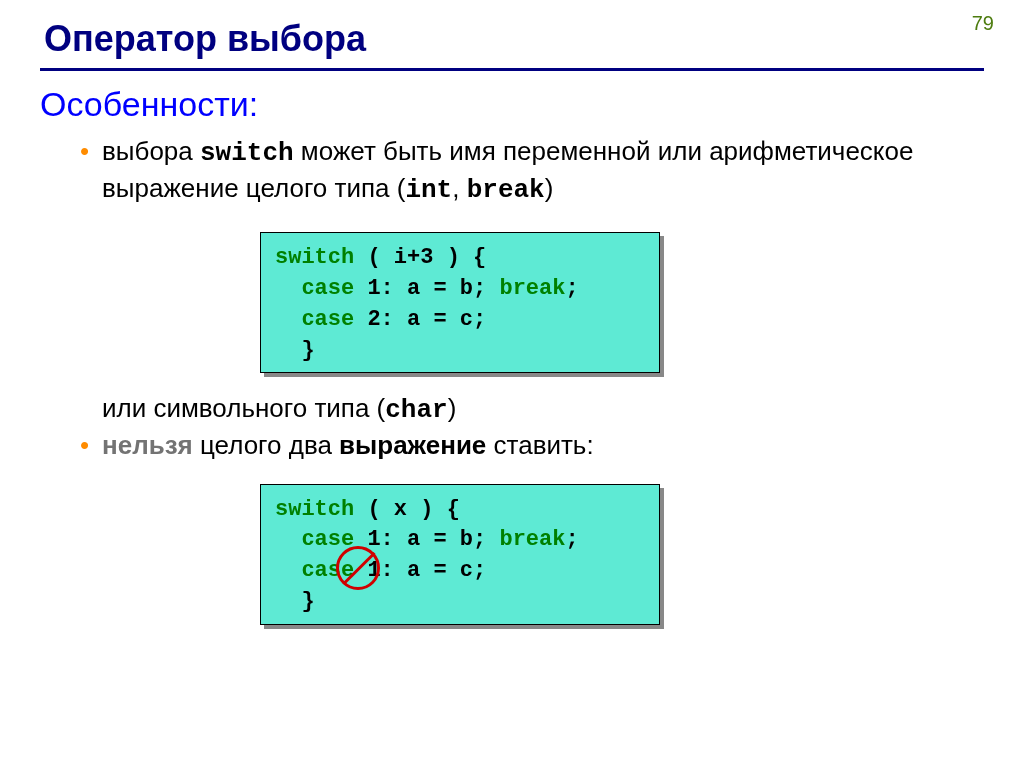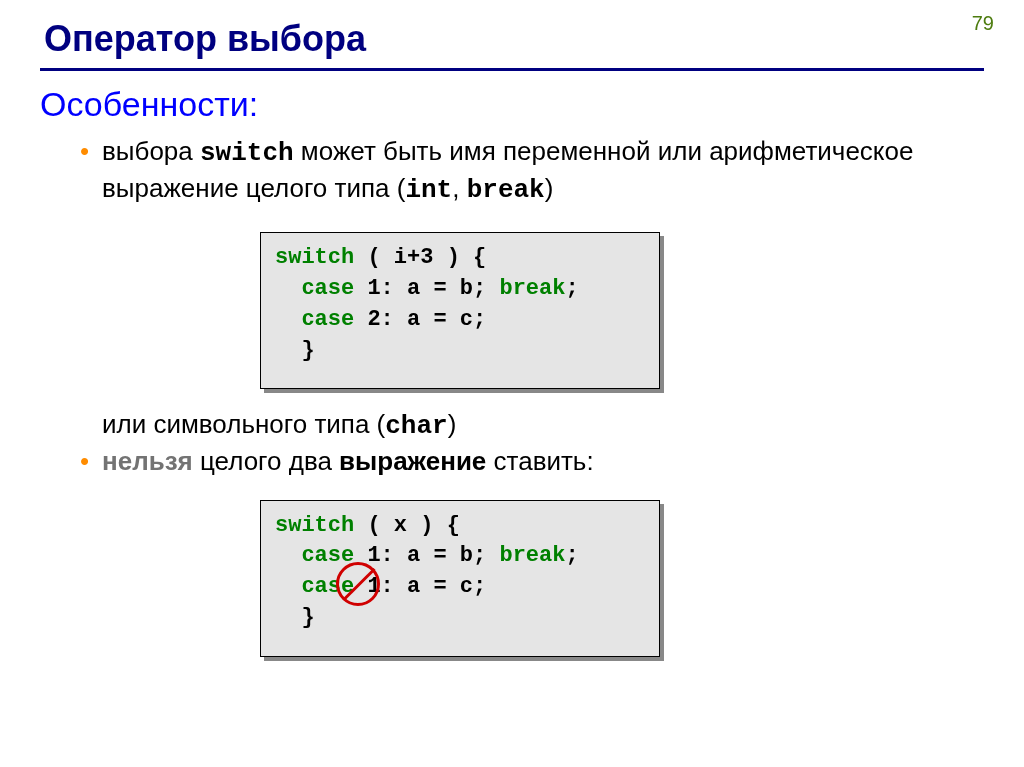--- a/index.html
+++ b/index.html
@@ -63,24 +63,24 @@
     line-height: 1.35;
   }
   .red { color: #737373; font-weight: bold; }
   .codebox-wrap {
     margin: 18px 0 14px 220px;
     position: relative;
     display: inline-block;
   }
   .codebox-wrap.cb2 { margin-left: 220px; margin-top: 14px; }
   .codebox {
-    background: #e5e5e5;
+    background: #5eead4;
     border: 1px solid #000;
     box-shadow: 4px 4px 0 #888;
-    padding: 10px 20px 22px 14px;
+    padding: 10px 20px 6px 14px;
     font-family: "Courier New", Courier, monospace;
     font-weight: bold;
     font-size: 22px;
     line-height: 1.4;
     white-space: pre;
     color: #000;
     min-width: 400px;
   }
   .kw-green { color: #008000; }
   .no-circle {

